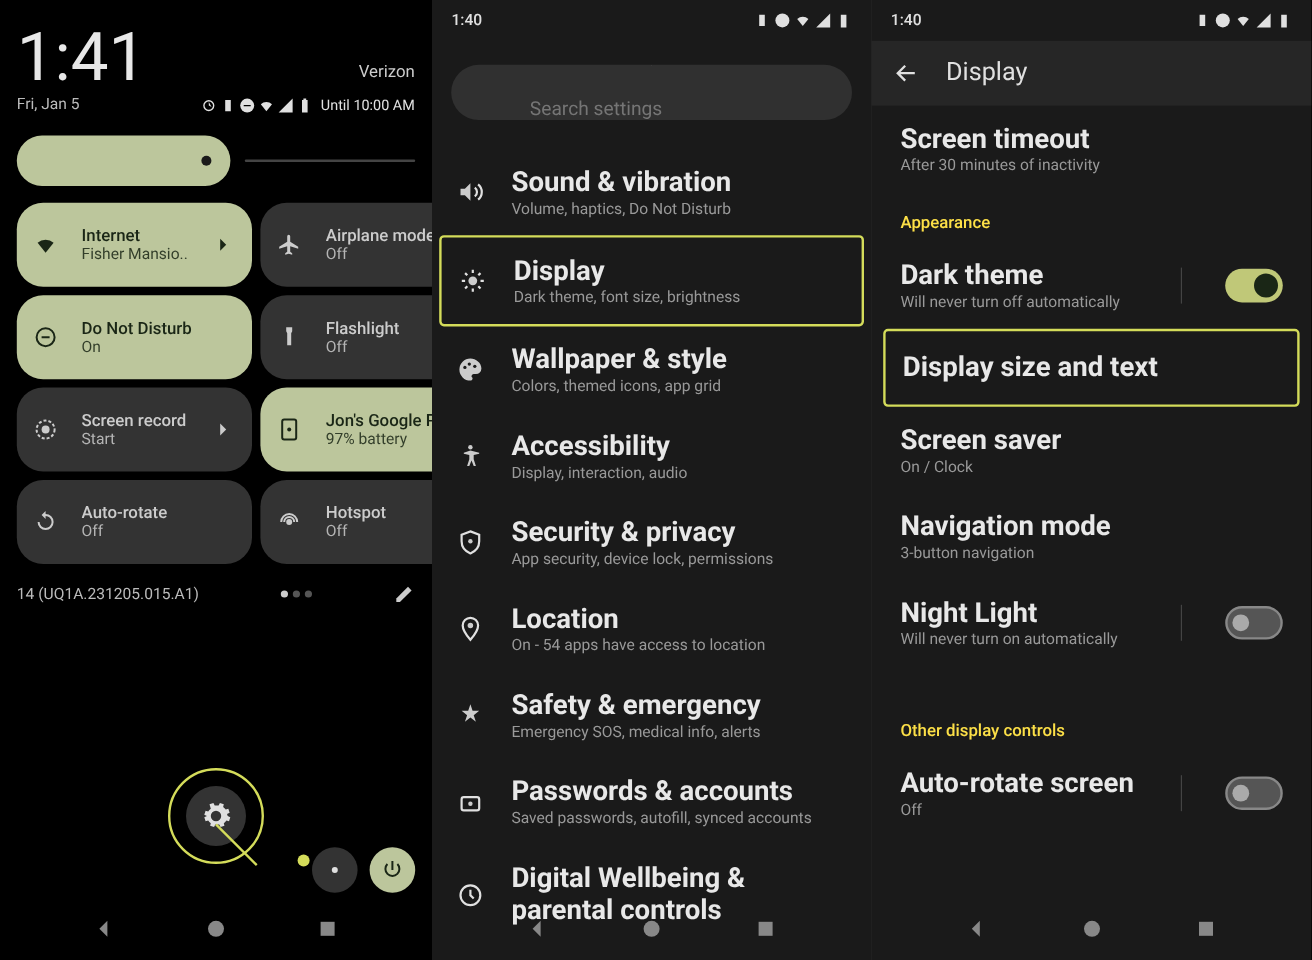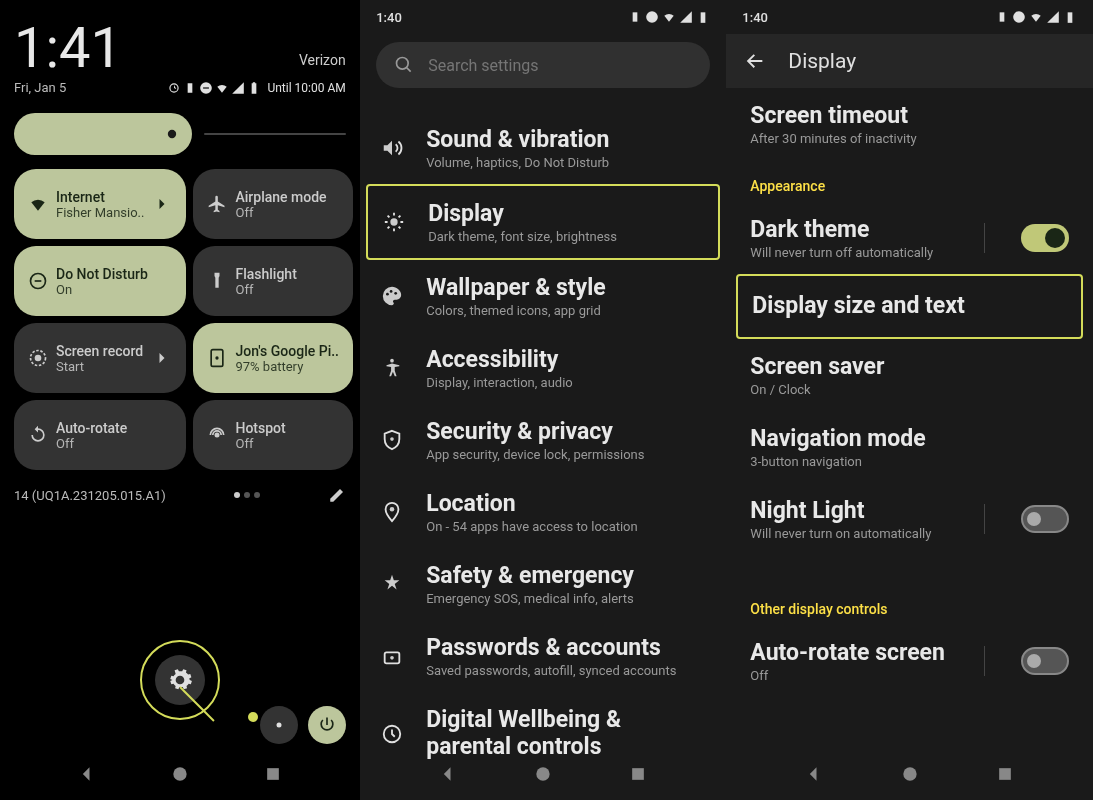--- a/index.html
+++ b/index.html
@@ -20,21 +20,21 @@
 .status-icons { display: flex; align-items: center; gap: 2px; font-size: 12px; }
 .status-icons svg { width: 14px; height: 14px; fill: #e0e0e0; }
 .until { color: #e0e0e0; margin-left: 4px; }
 
 .brightness { display: flex; align-items: center; gap: 12px; margin-bottom: 14px; }
 .bright-pill { width: 178px; height: 42px; background: #bcc69c; border-radius: 21px; display: flex; align-items: center; justify-content: flex-end; padding-right: 10px; }
 .bright-pill svg { width: 20px; height: 20px; fill: #1a1a1a; }
 .bright-track { flex: 1; height: 2px; background: #444; border-radius: 1px; }
 
 .tiles { display: grid; grid-template-columns: 1fr 1fr; gap: 7px; }
-.tile { height: 70px; border-radius: 22px; padding: 0 14px; display: flex; align-items: center; gap: 8px; }
+.tile { height: 70px; border-radius: 22px; padding: 0 14px; display: flex; align-items: center; gap: 20px; }
 .tile.active { background: #bcc69c; color: #1a2616; }
 .tile.inactive { background: #333; color: #ccc; }
 .tile svg { width: 20px; height: 20px; flex-shrink: 0; }
 .tile.active svg { fill: #1a2616; }
 .tile.inactive svg { fill: #ccc; }
 .tile-text { flex: 1; overflow: hidden; }
 .tile-title { font-size: 14px; font-weight: 500; white-space: nowrap; overflow: hidden; text-overflow: ellipsis; }
 .tile-sub { font-size: 13px; opacity: 0.85; white-space: nowrap; overflow: hidden; text-overflow: ellipsis; }
 .chevron { width: 16px; height: 16px; }
 
@@ -60,21 +60,21 @@
 
 .nav-bar { position: absolute; bottom: 8px; left: 0; right: 0; display: flex; justify-content: space-around; padding: 8px 40px; }
 .nav-bar svg { width: 20px; height: 20px; fill: #888; }
 
 
 .status-bar { display: flex; justify-content: space-between; align-items: center; padding: 6px 16px; font-size: 13px; height: 34px; }
 .status-bar .time { color: #e0e0e0; font-weight: 500; }
 .sb-icons { display: flex; gap: 3px; align-items: center; }
 .sb-icons svg { width: 14px; height: 14px; fill: #e0e0e0; }
 
-.search-bar { margin: 8px 16px 24px; height: 46px; background: #303030; border-radius: 26px; display: flex; align-items: center; padding: 0 18px; gap: 14px; }
+.search-bar { margin: 20px 16px 24px; height: 46px; background: #303030; border-radius: 26px; display: flex; align-items: center; padding: 0 18px; gap: 26px; flex-direction: column; }
 .search-bar svg { width: 20px; height: 20px; fill: #999; }
 .search-bar input { background: none; border: none; outline: none; color: #999; font-size: 16px; flex: 1; }
 
 .setting-row { display: flex; align-items: center; padding: 14px 20px; gap: 22px; }
 .setting-row.highlighted { border: 2px solid #d4dc5a; border-radius: 4px; margin: 0 6px; padding: 14px 14px; }
 .setting-row .icon-slot { width: 24px; display: flex; justify-content: center; }
 .setting-row svg { width: 22px; height: 22px; fill: #ccc; }
 .setting-text { flex: 1; }
 .setting-title { font-size: 23px; color: #e8e8e8; margin-bottom: 2px; font-weight: bold; }
 .setting-sub { font-size: 13px; color: #999; }

